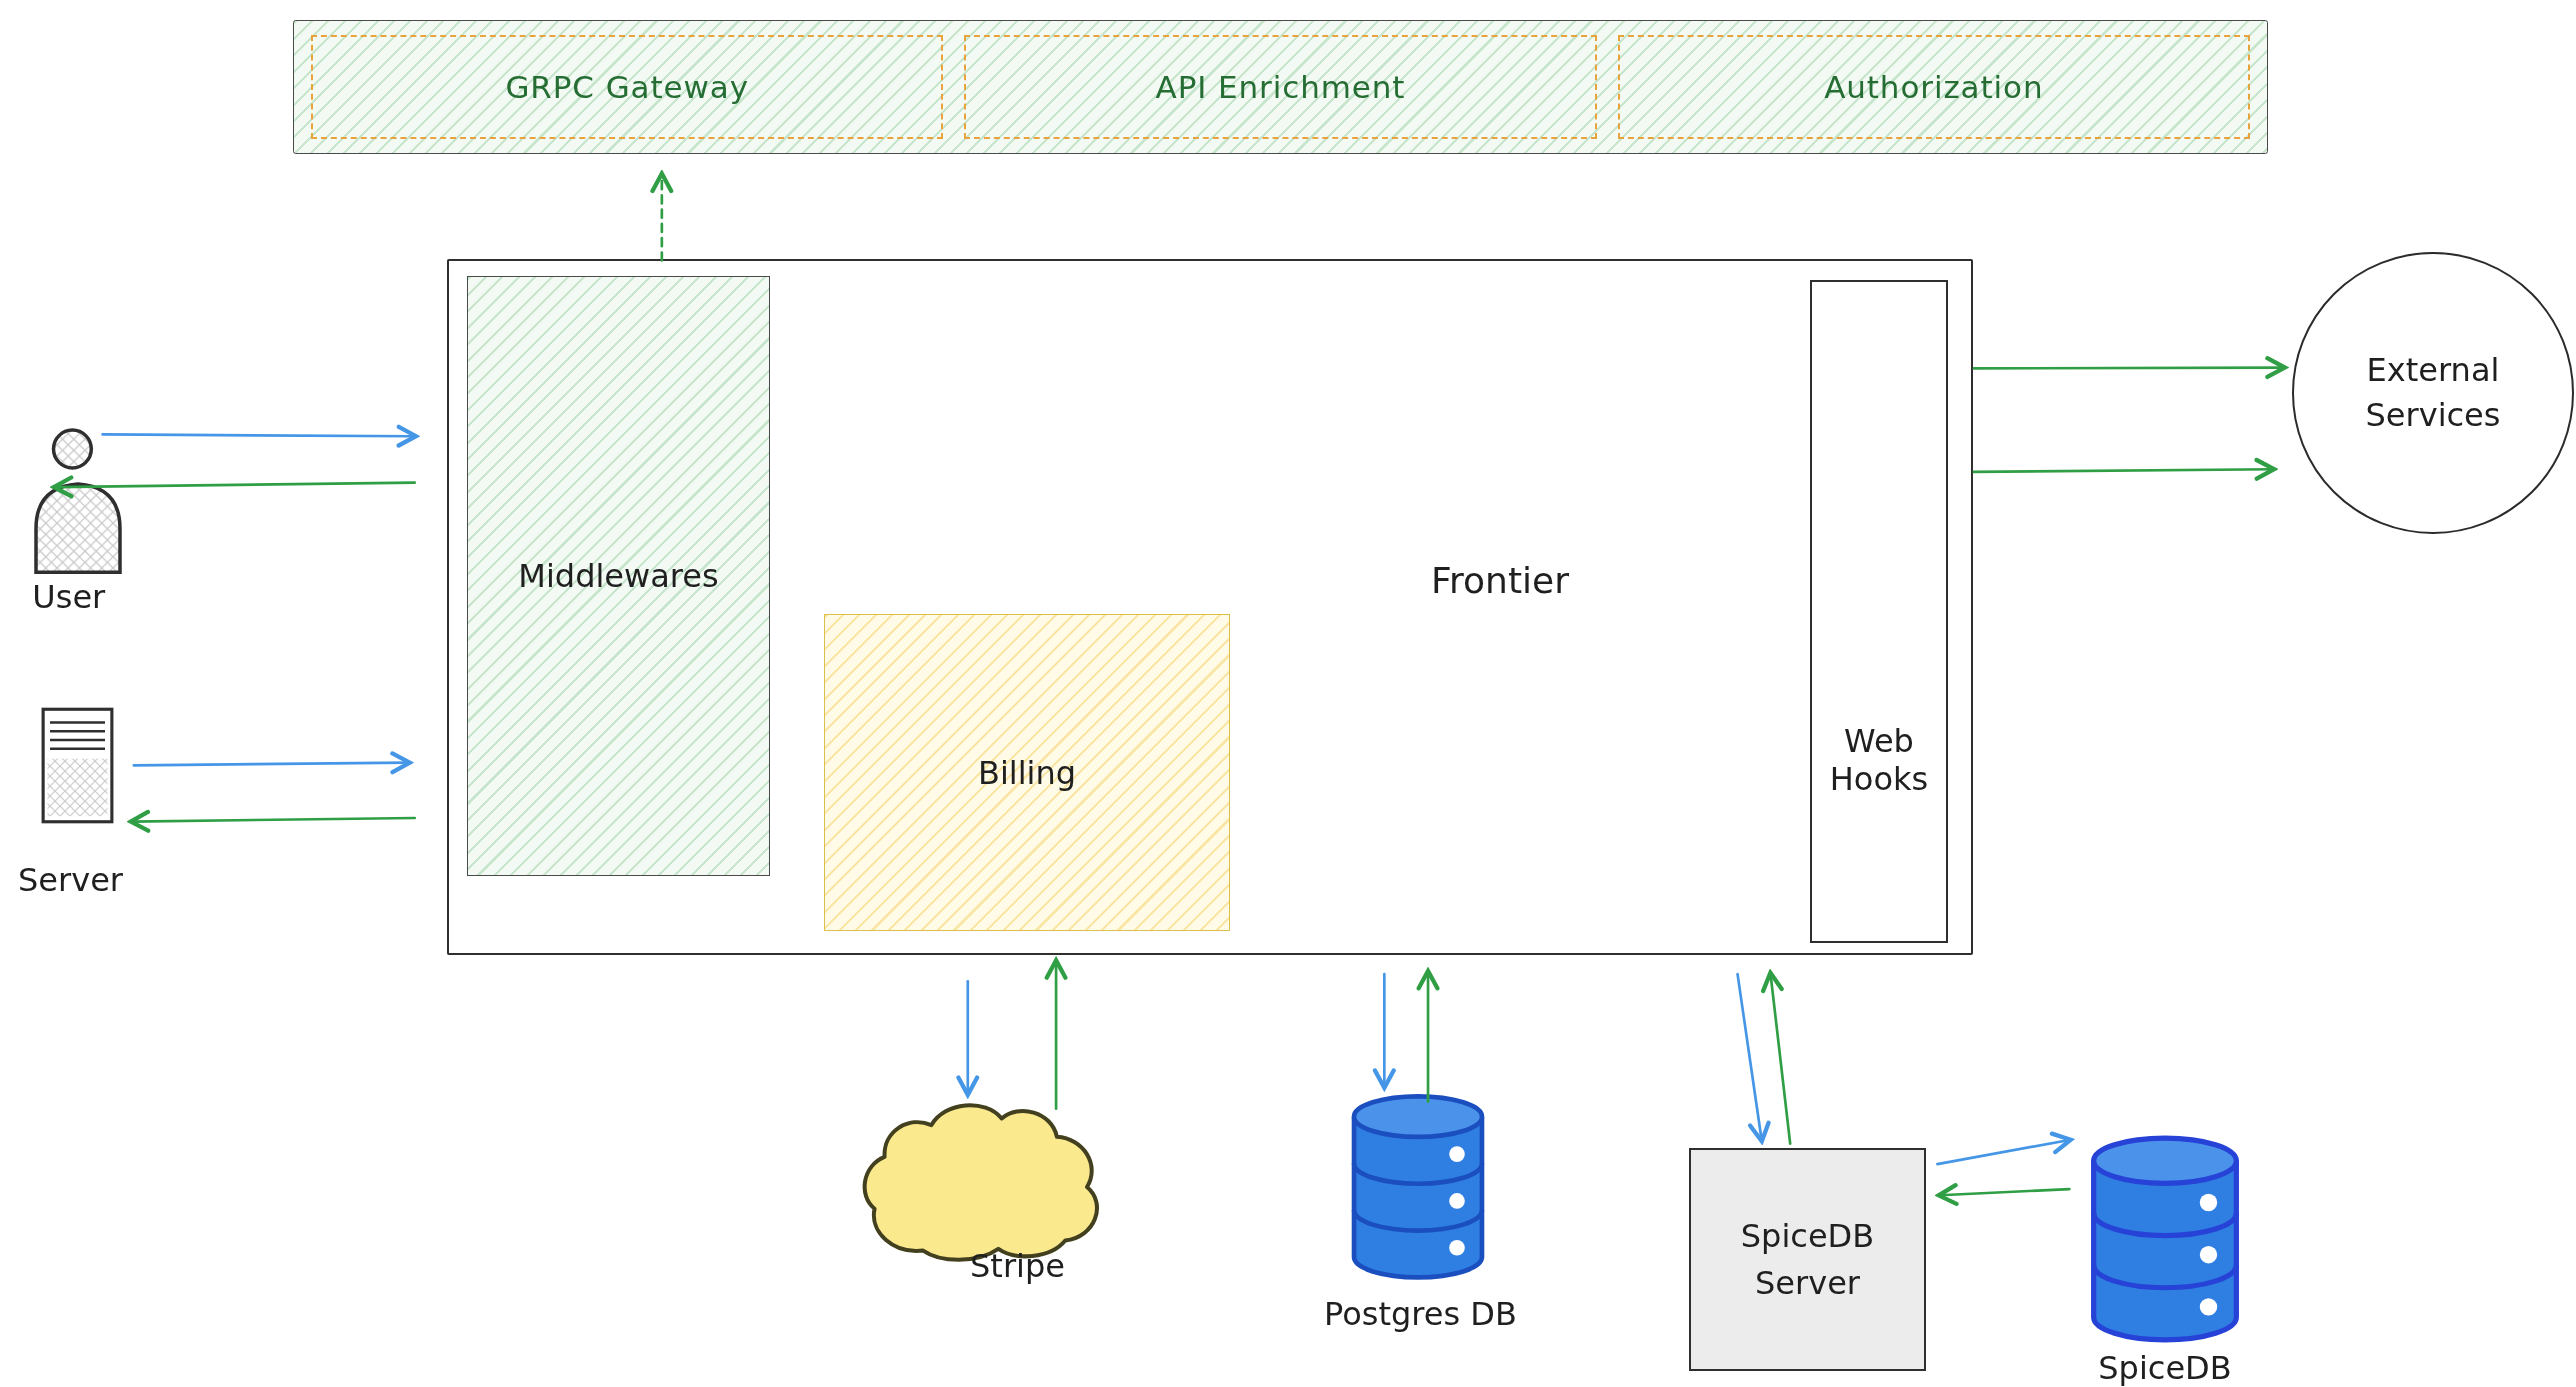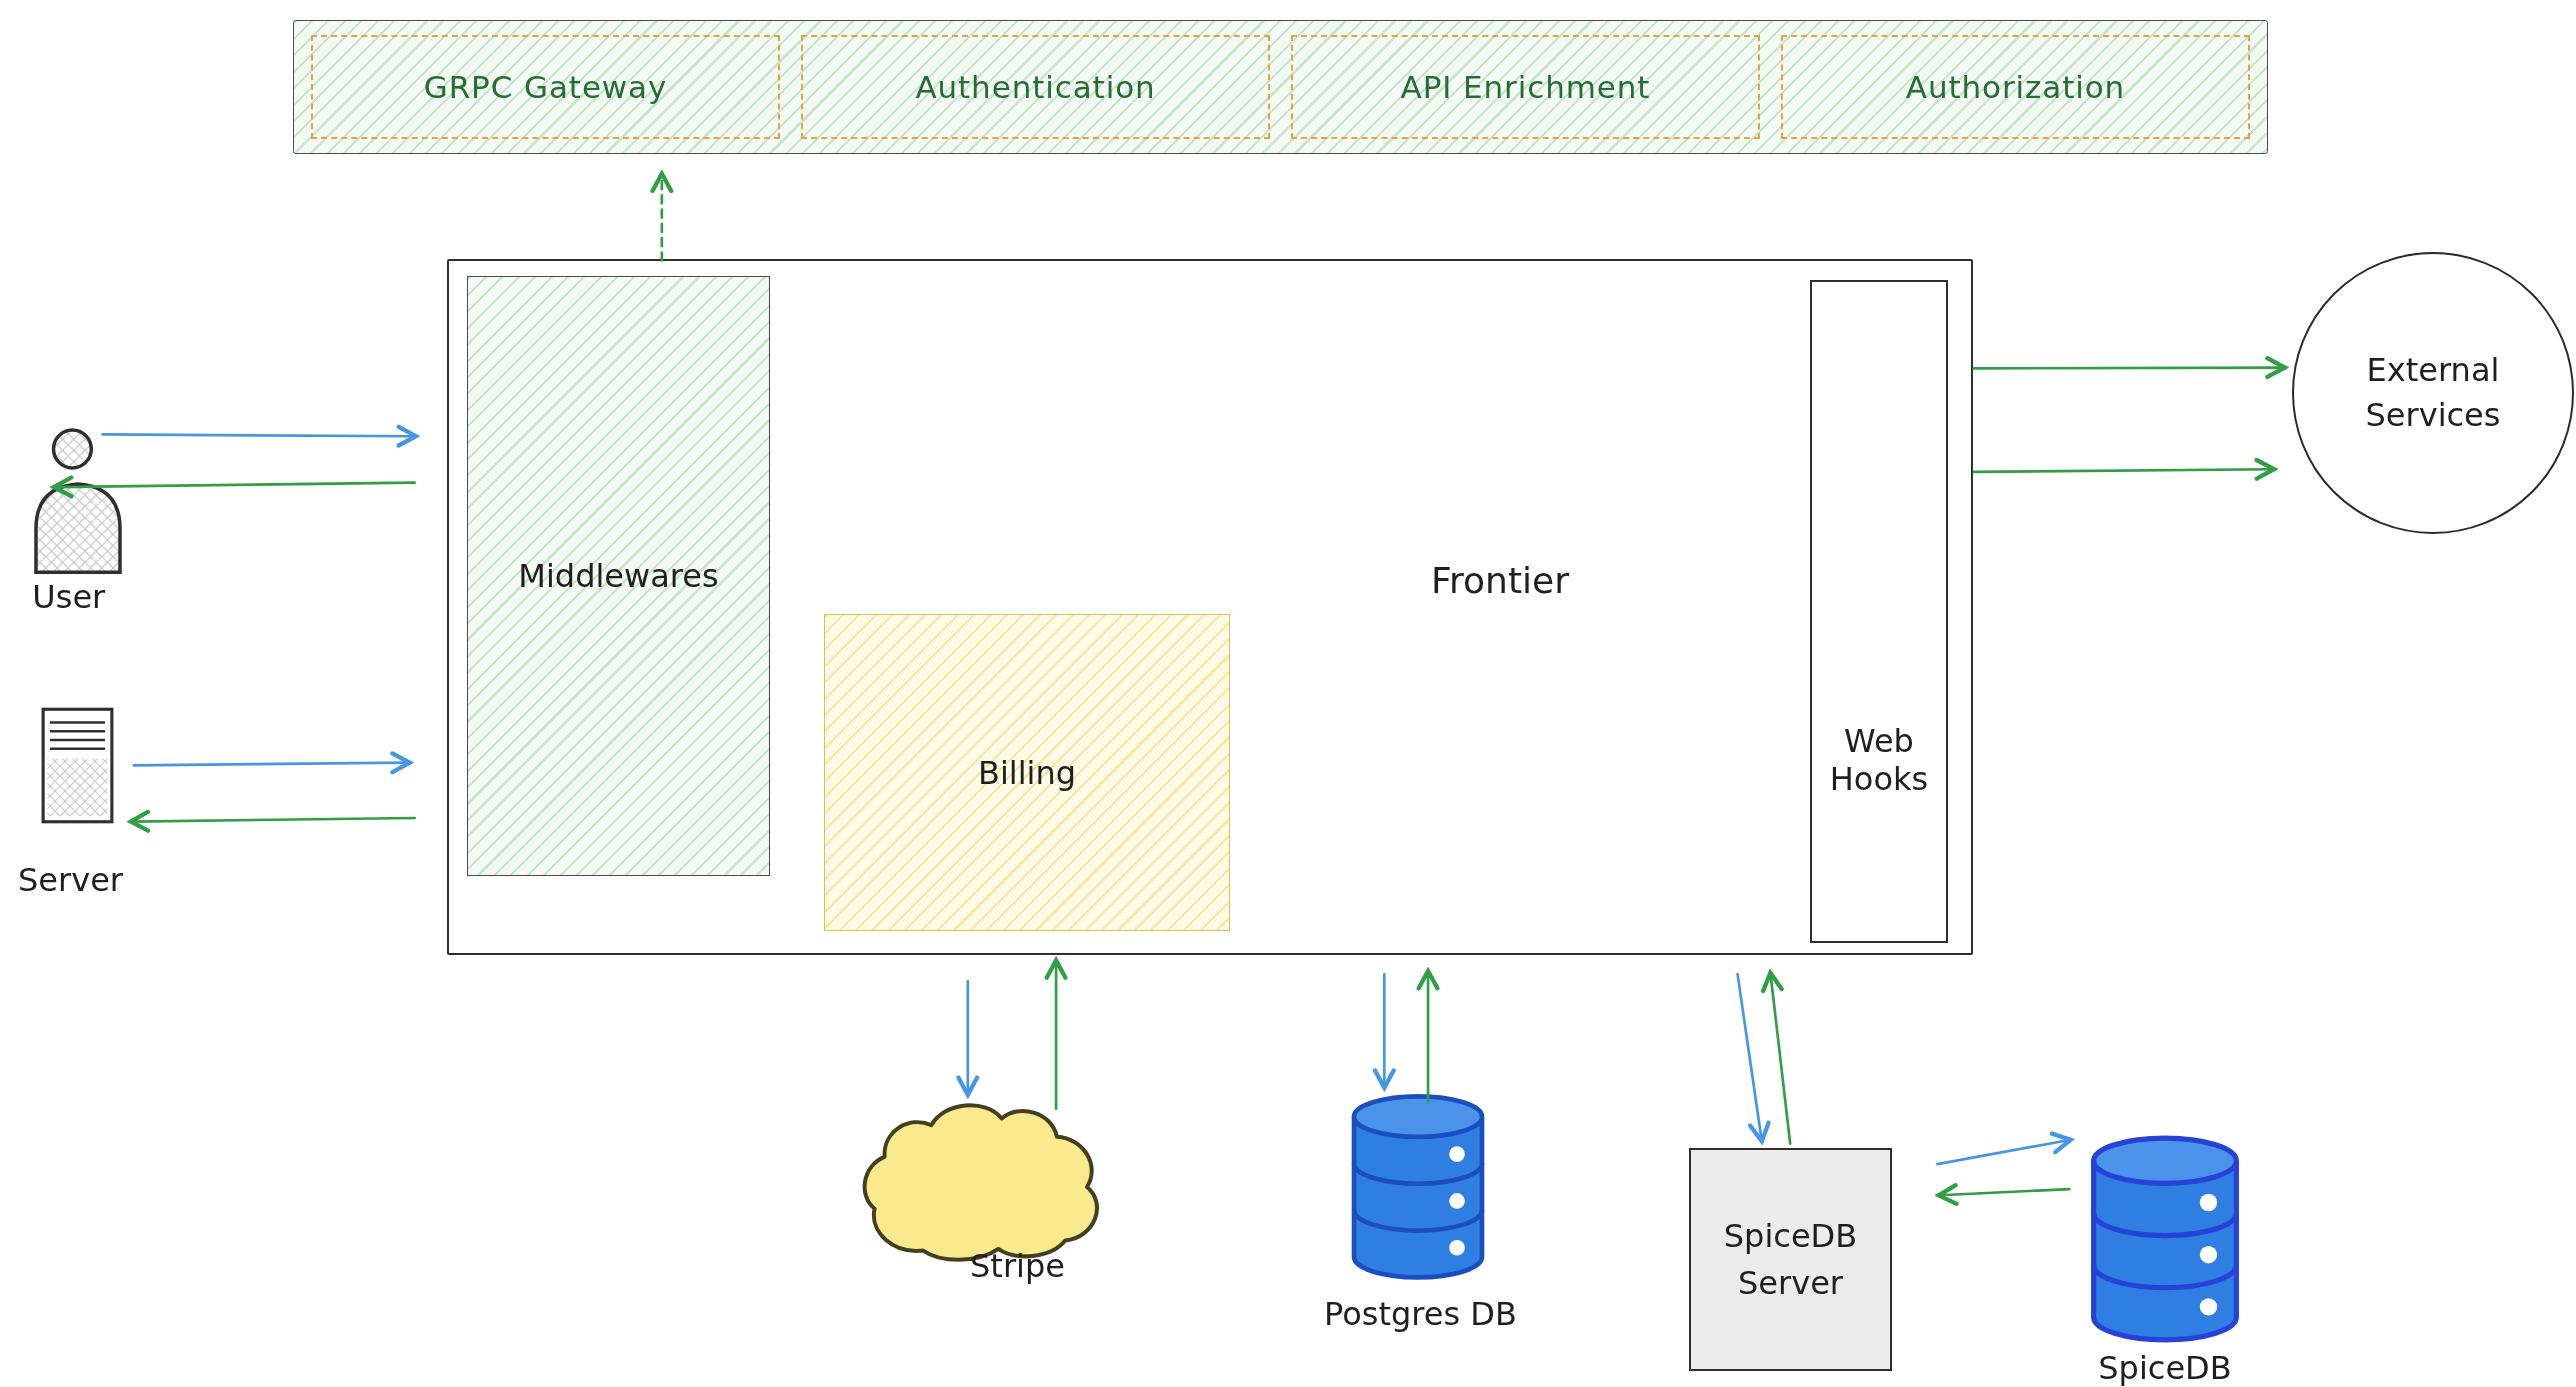--- a/index.html
+++ b/index.html
@@ -80,21 +80,21 @@
   .external-circle {
     left: 2292px; top: 252px; width: 282px; height: 282px;
     border: 2.2px solid #2b2b2b; border-radius: 50%;
     background: #ffffff;
     display: flex; align-items: center; justify-content: center;
     text-align: center; font-size: 32px; line-height: 1.4;
     padding: 0 27px;
   }
 
   .spicedb-server {
-    left: 1689px; top: 1148px; width: 203px; height: 223px;
+    left: 1689px; top: 1148px; width: 237px; height: 223px;
     background: #ececec; border: 2.2px solid #2f2f2f;
     display: flex; align-items: center; justify-content: center;
     text-align: center; font-size: 32px; line-height: 1.45;
     padding: 0 21px;
   }
 
   .lbl { font-size: 32px; }
   .node-label { text-align: center; font-size: 32px; }
 
   .user-label   { left: 1.8px;    top: 578px;  width: 134px; }
@@ -115,23 +115,20 @@
   .db-spicedb  { left: 2078px; top: 1131px; width: 174px;  height: 223px; }
 </style>
 </head>
 <body>
 
 <div class="canvas">
 
   <div class="abs topbar hatch-green">
     <div class="pipeline-item">
       <span class="pipeline-label">GRPC Gateway</span>
-    </div>
-    <div class="pipeline-item">
-      <span class="pipeline-label">Authentication</span>
     </div>
     <div class="pipeline-item">
       <span class="pipeline-label">API Enrichment</span>
     </div>
     <div class="pipeline-item">
       <span class="pipeline-label">Authorization</span>
     </div>
   </div>
 
   <div class="abs main-box"></div>

